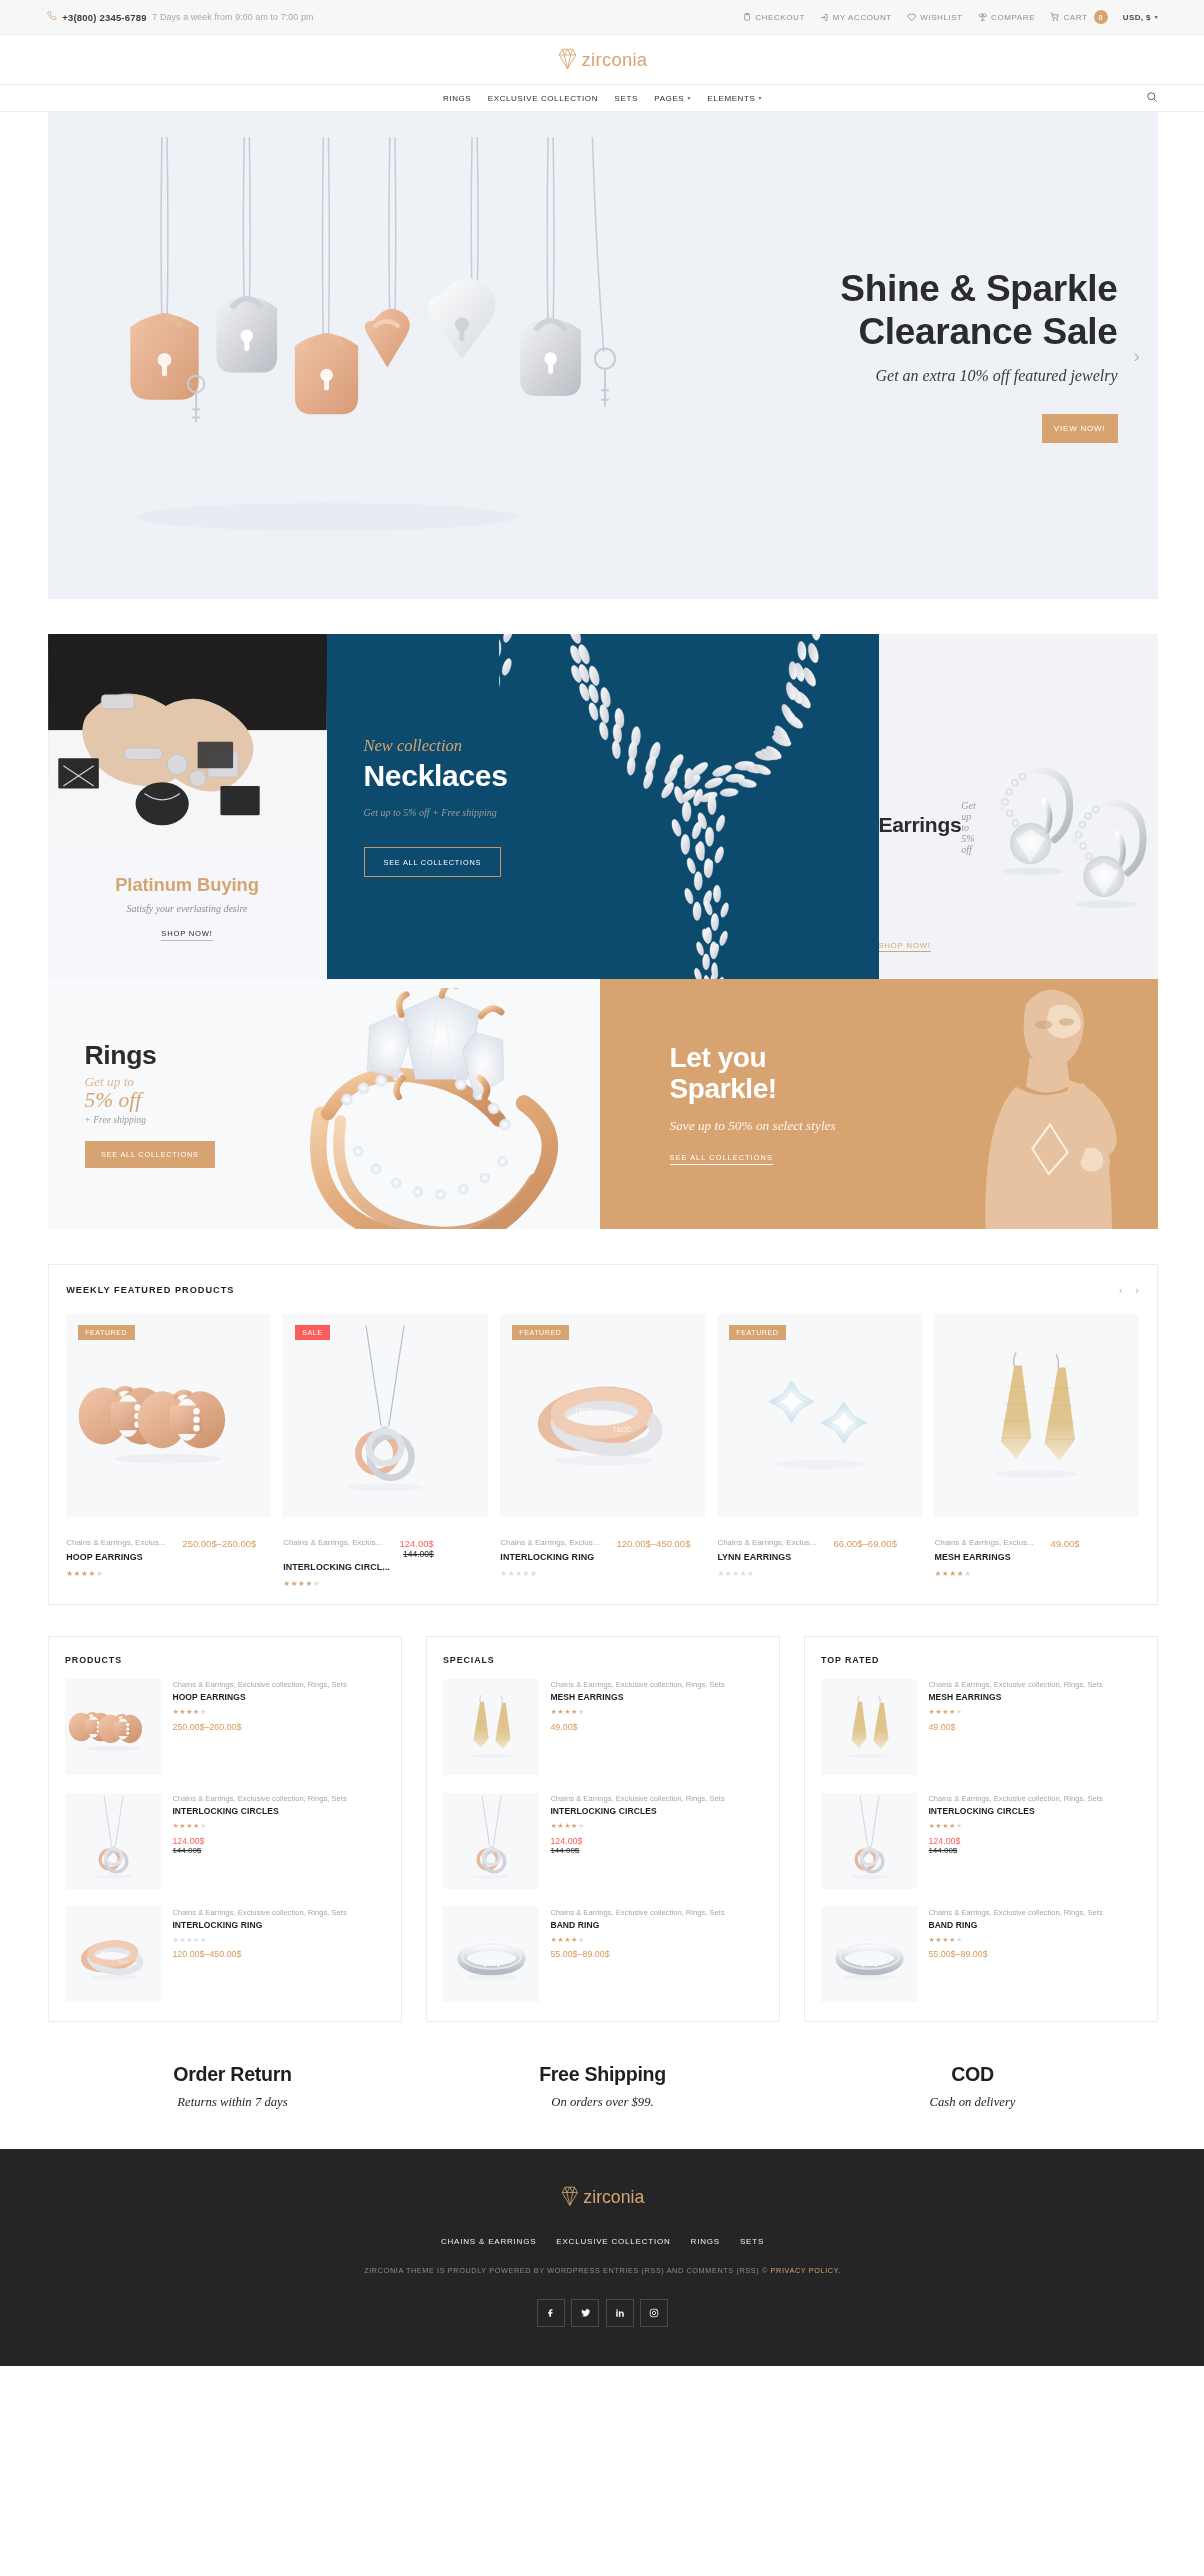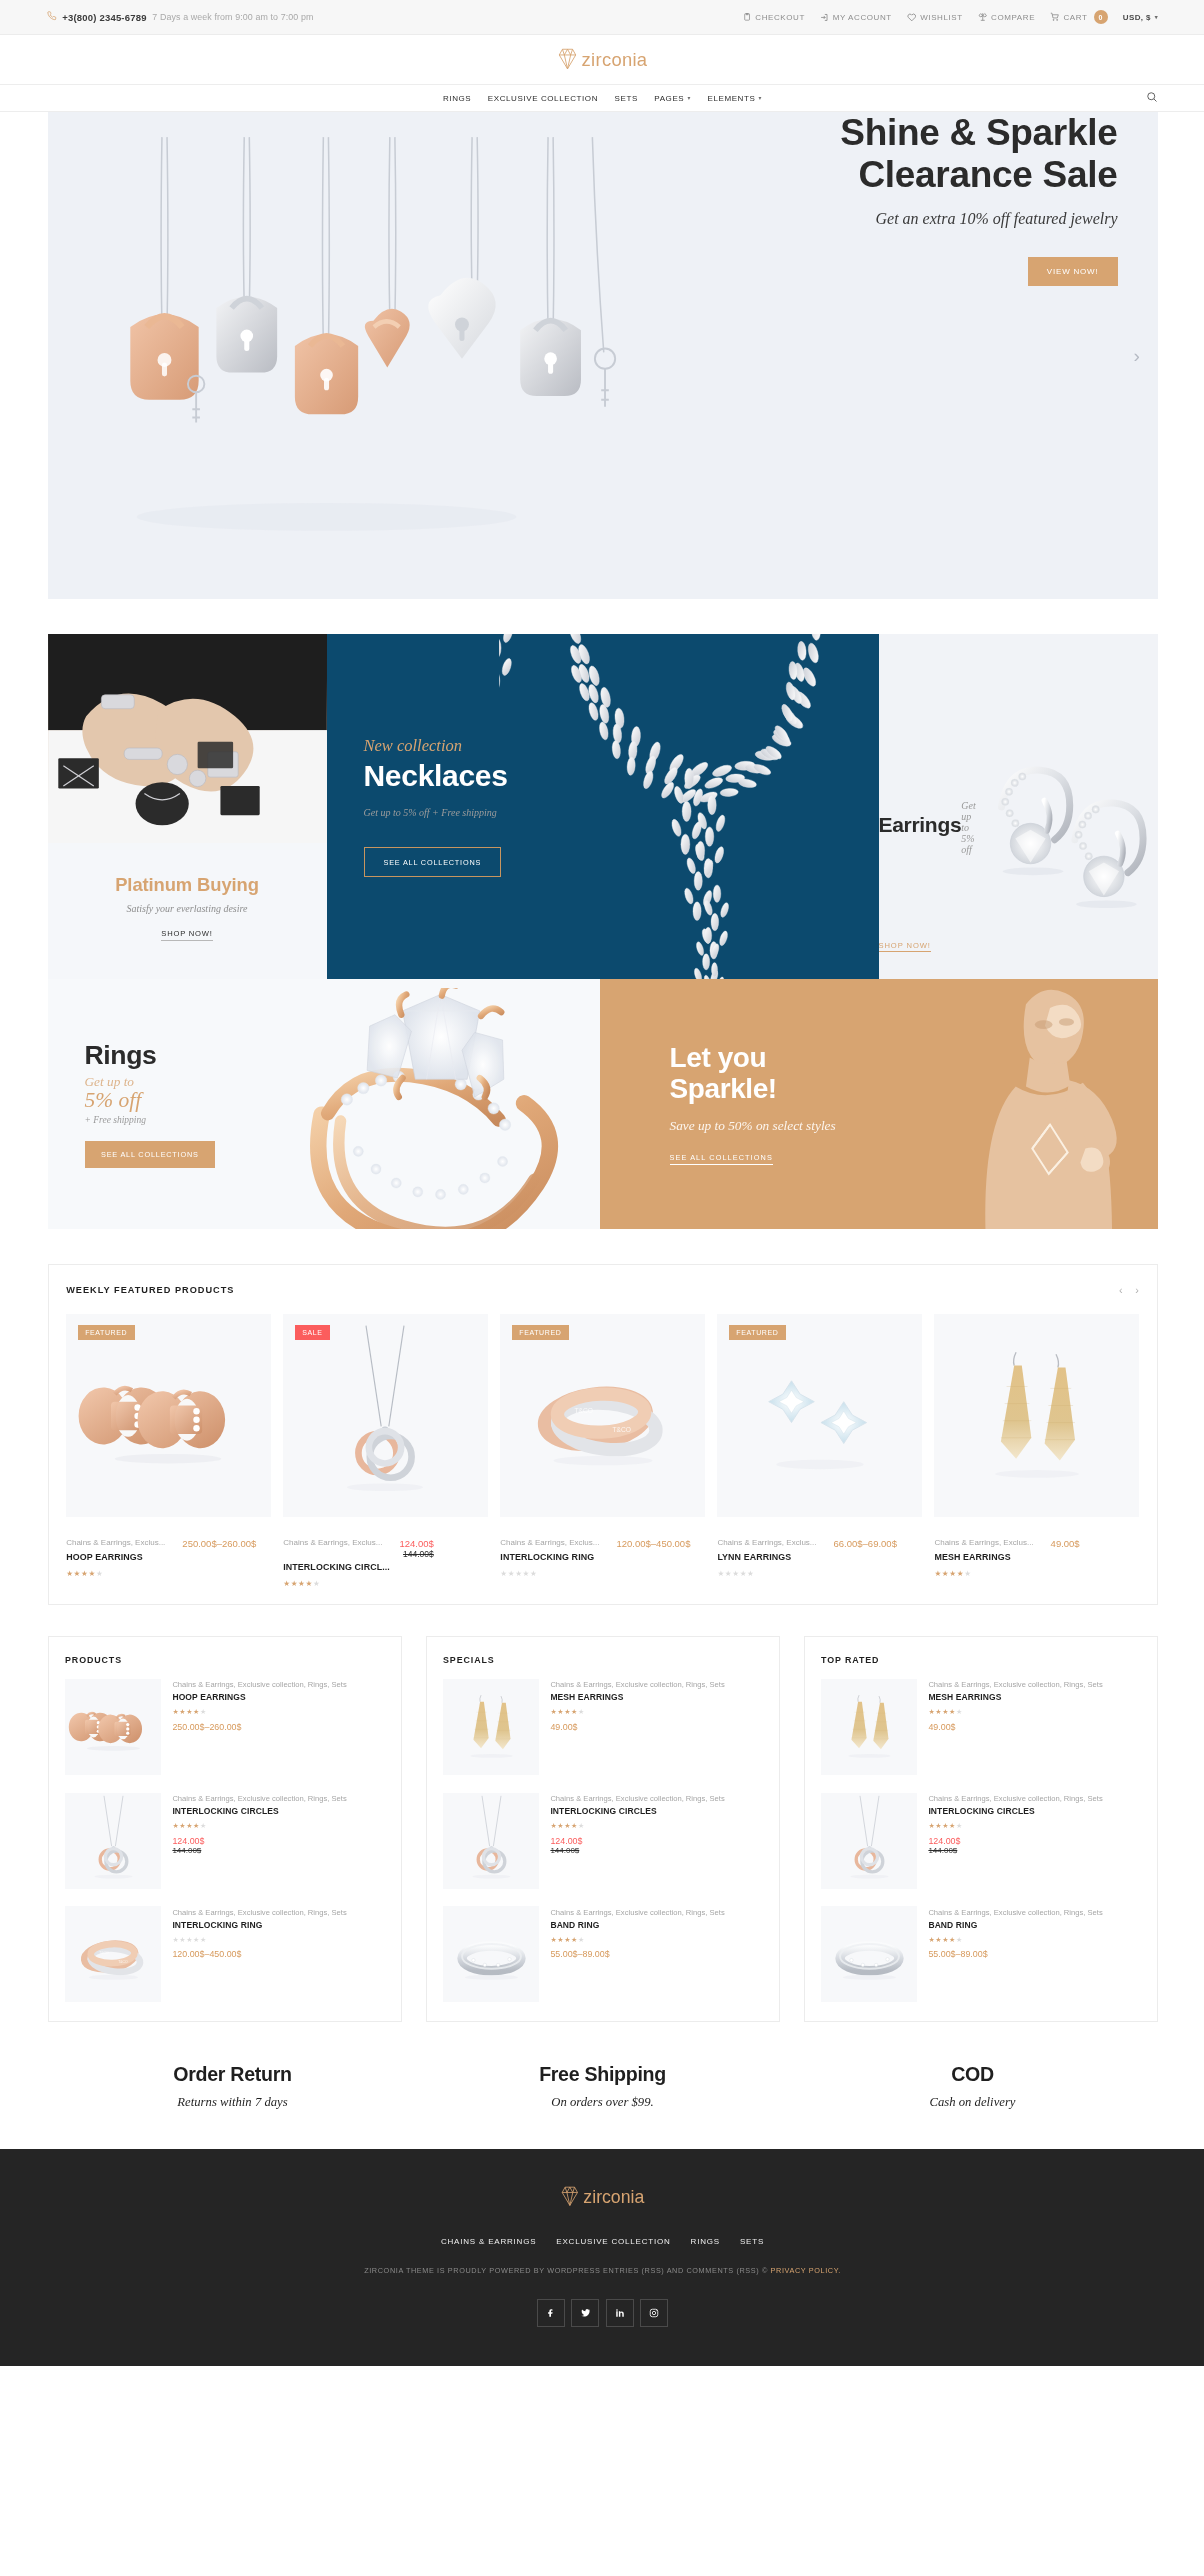--- a/index.html
+++ b/index.html
@@ -81,36 +81,36 @@
   .caret { font-size: 5.7px; color:#6f6f6f; }
   .search-btn { position:absolute; right: 47px; cursor:pointer; }
 
   
   .page { width: 1205px; }
   .wrap { width: 1110px; margin: 0 auto; }
 
   
   .hero {
     height: 487px; background:#eef1f6; position:relative; overflow:hidden;
-    display:flex; align-items:flex-start;
+    display:flex; align-items:center;
   }
   .hero-imgs { position:absolute; left:38px; top:25px; width: 557px; height: 437px; }
   .hero-text { margin-left: 627px; width: 443px; }
   .hero-h1 {
     font-size: 37px; line-height: 1.14; font-weight: 700; color:#2b2b2b;
     text-align: right; letter-spacing: -0.3px;
   }
   .hero-sub {
     font-family:"Liberation Serif", serif; font-style:italic;
     font-size: 16px; color:#3a3a3a; text-align:right; margin-top: 14px;
   }
   .hero-cta {
     margin-top: 29px; margin-left:auto; display:block;
     background:#d7a471; color:#fff; border:none;
-    padding: 10px 19px; font-size: 8px; letter-spacing: 0.8px;
+    padding: 10px 12px; font-size: 8px; letter-spacing: 0.8px;
     font-family:"Liberation Sans", sans-serif; cursor:pointer;
   }
   .hero-arrow {
     position:absolute; right: 17.7px; top: 50%; transform: translateY(-50%);
     color:#b5bac3; font-size: 19px; cursor:pointer; user-select:none;
   }
 
   
   .promo-row1 { display:flex; height: 345px; margin-top: 35px; }
   .promo-platinum {

